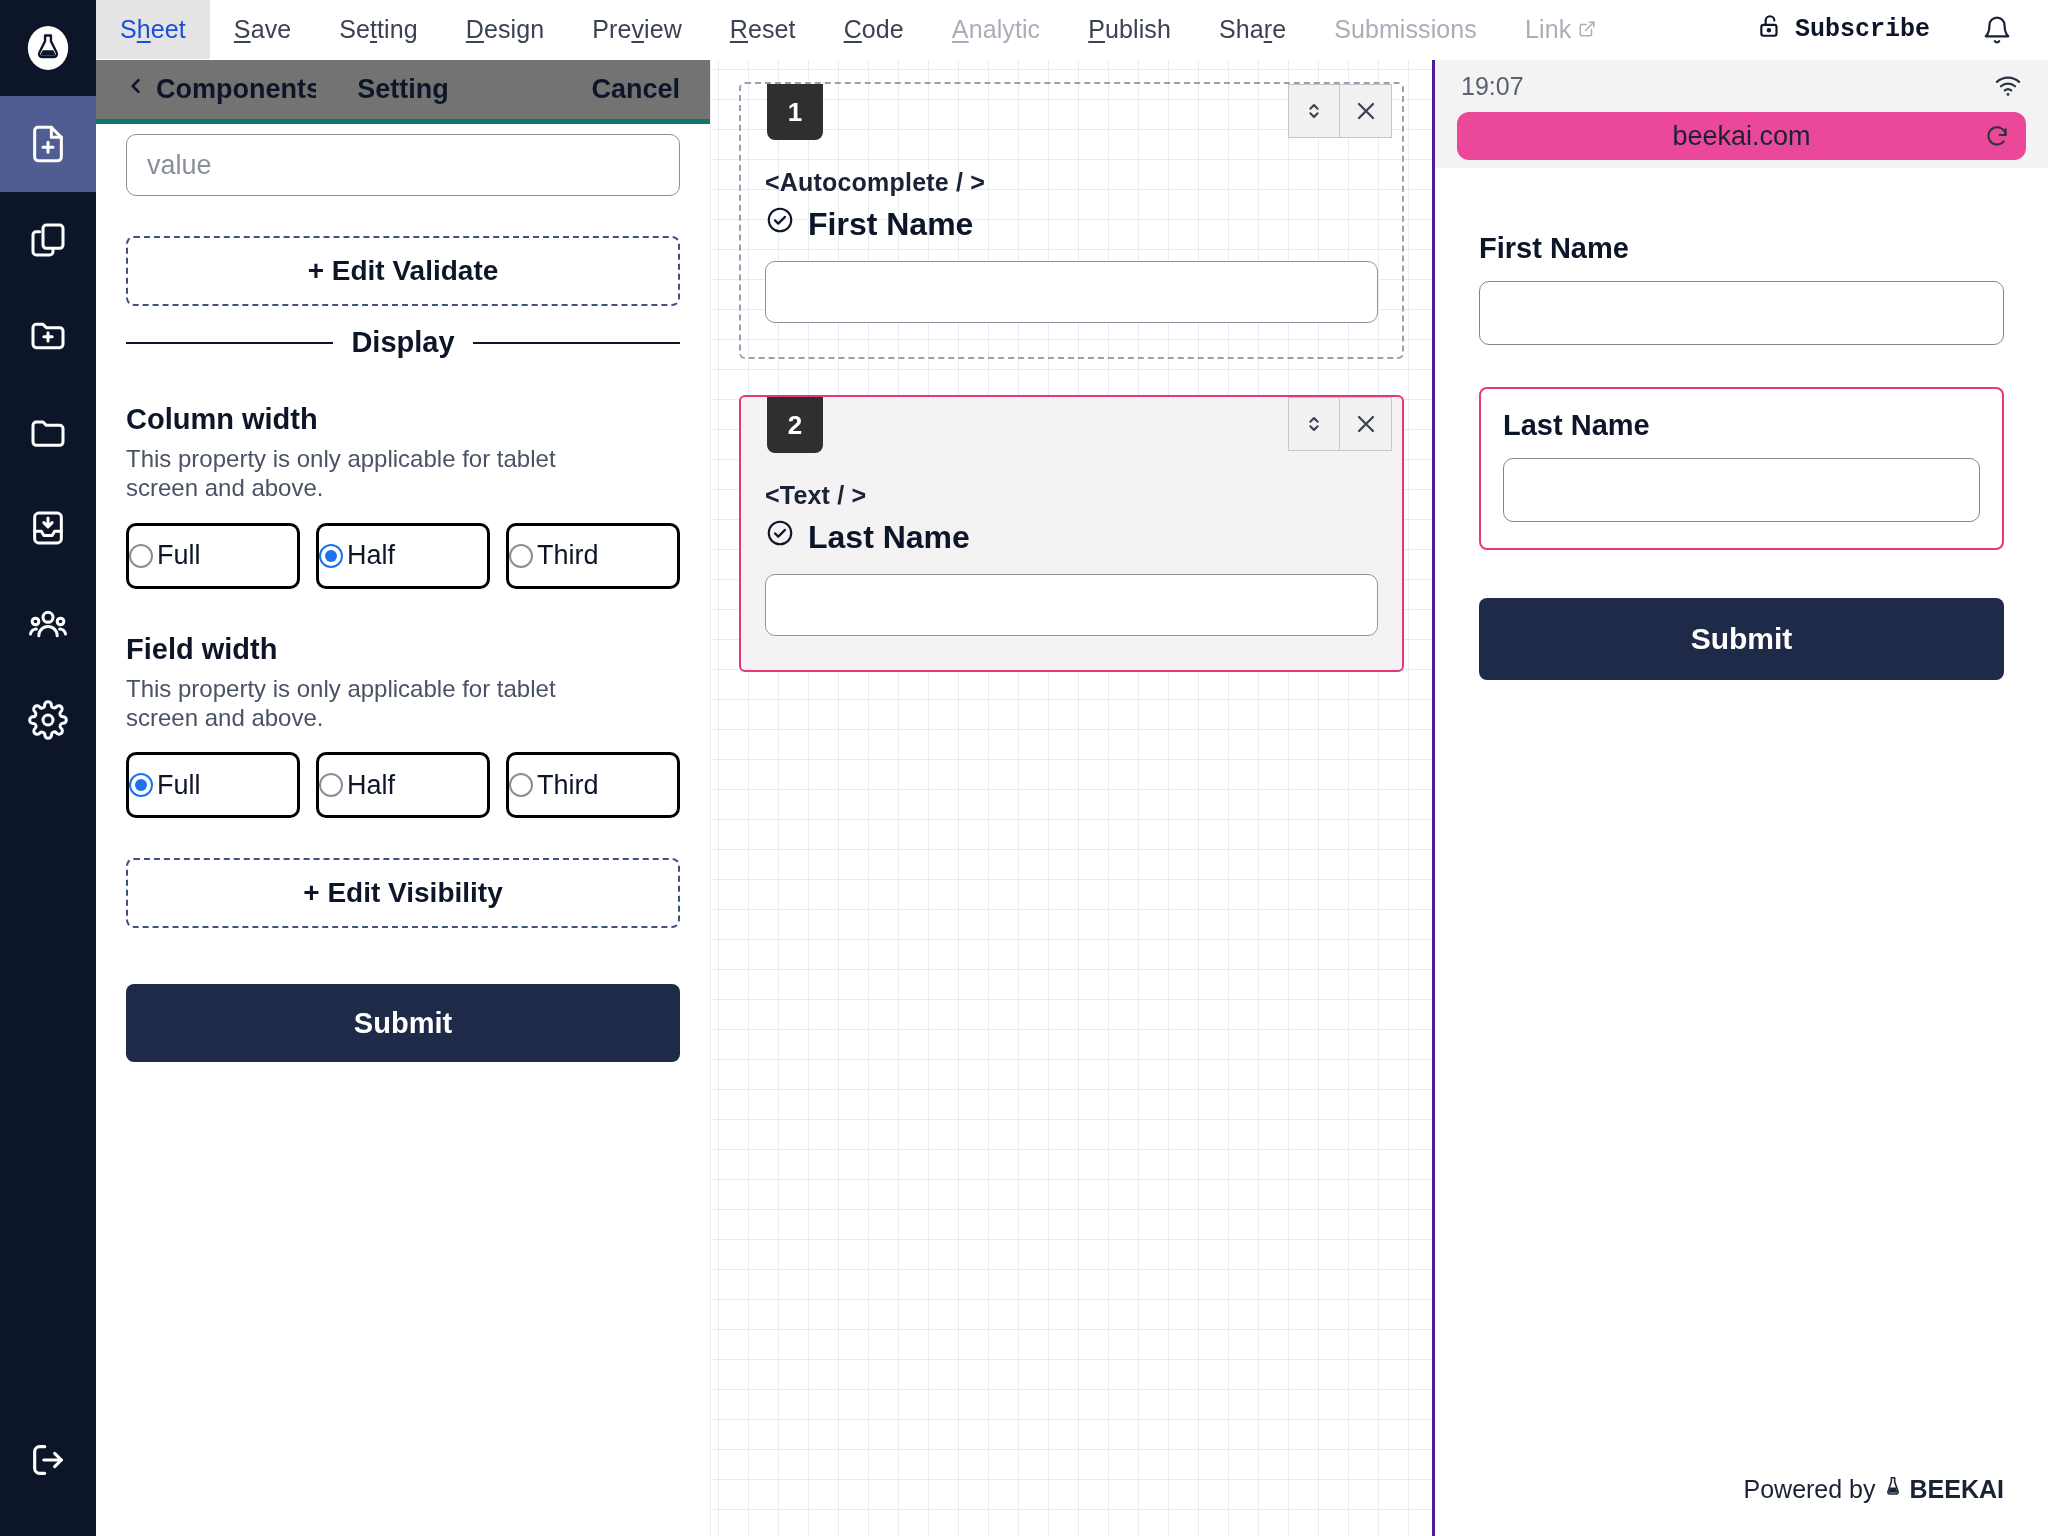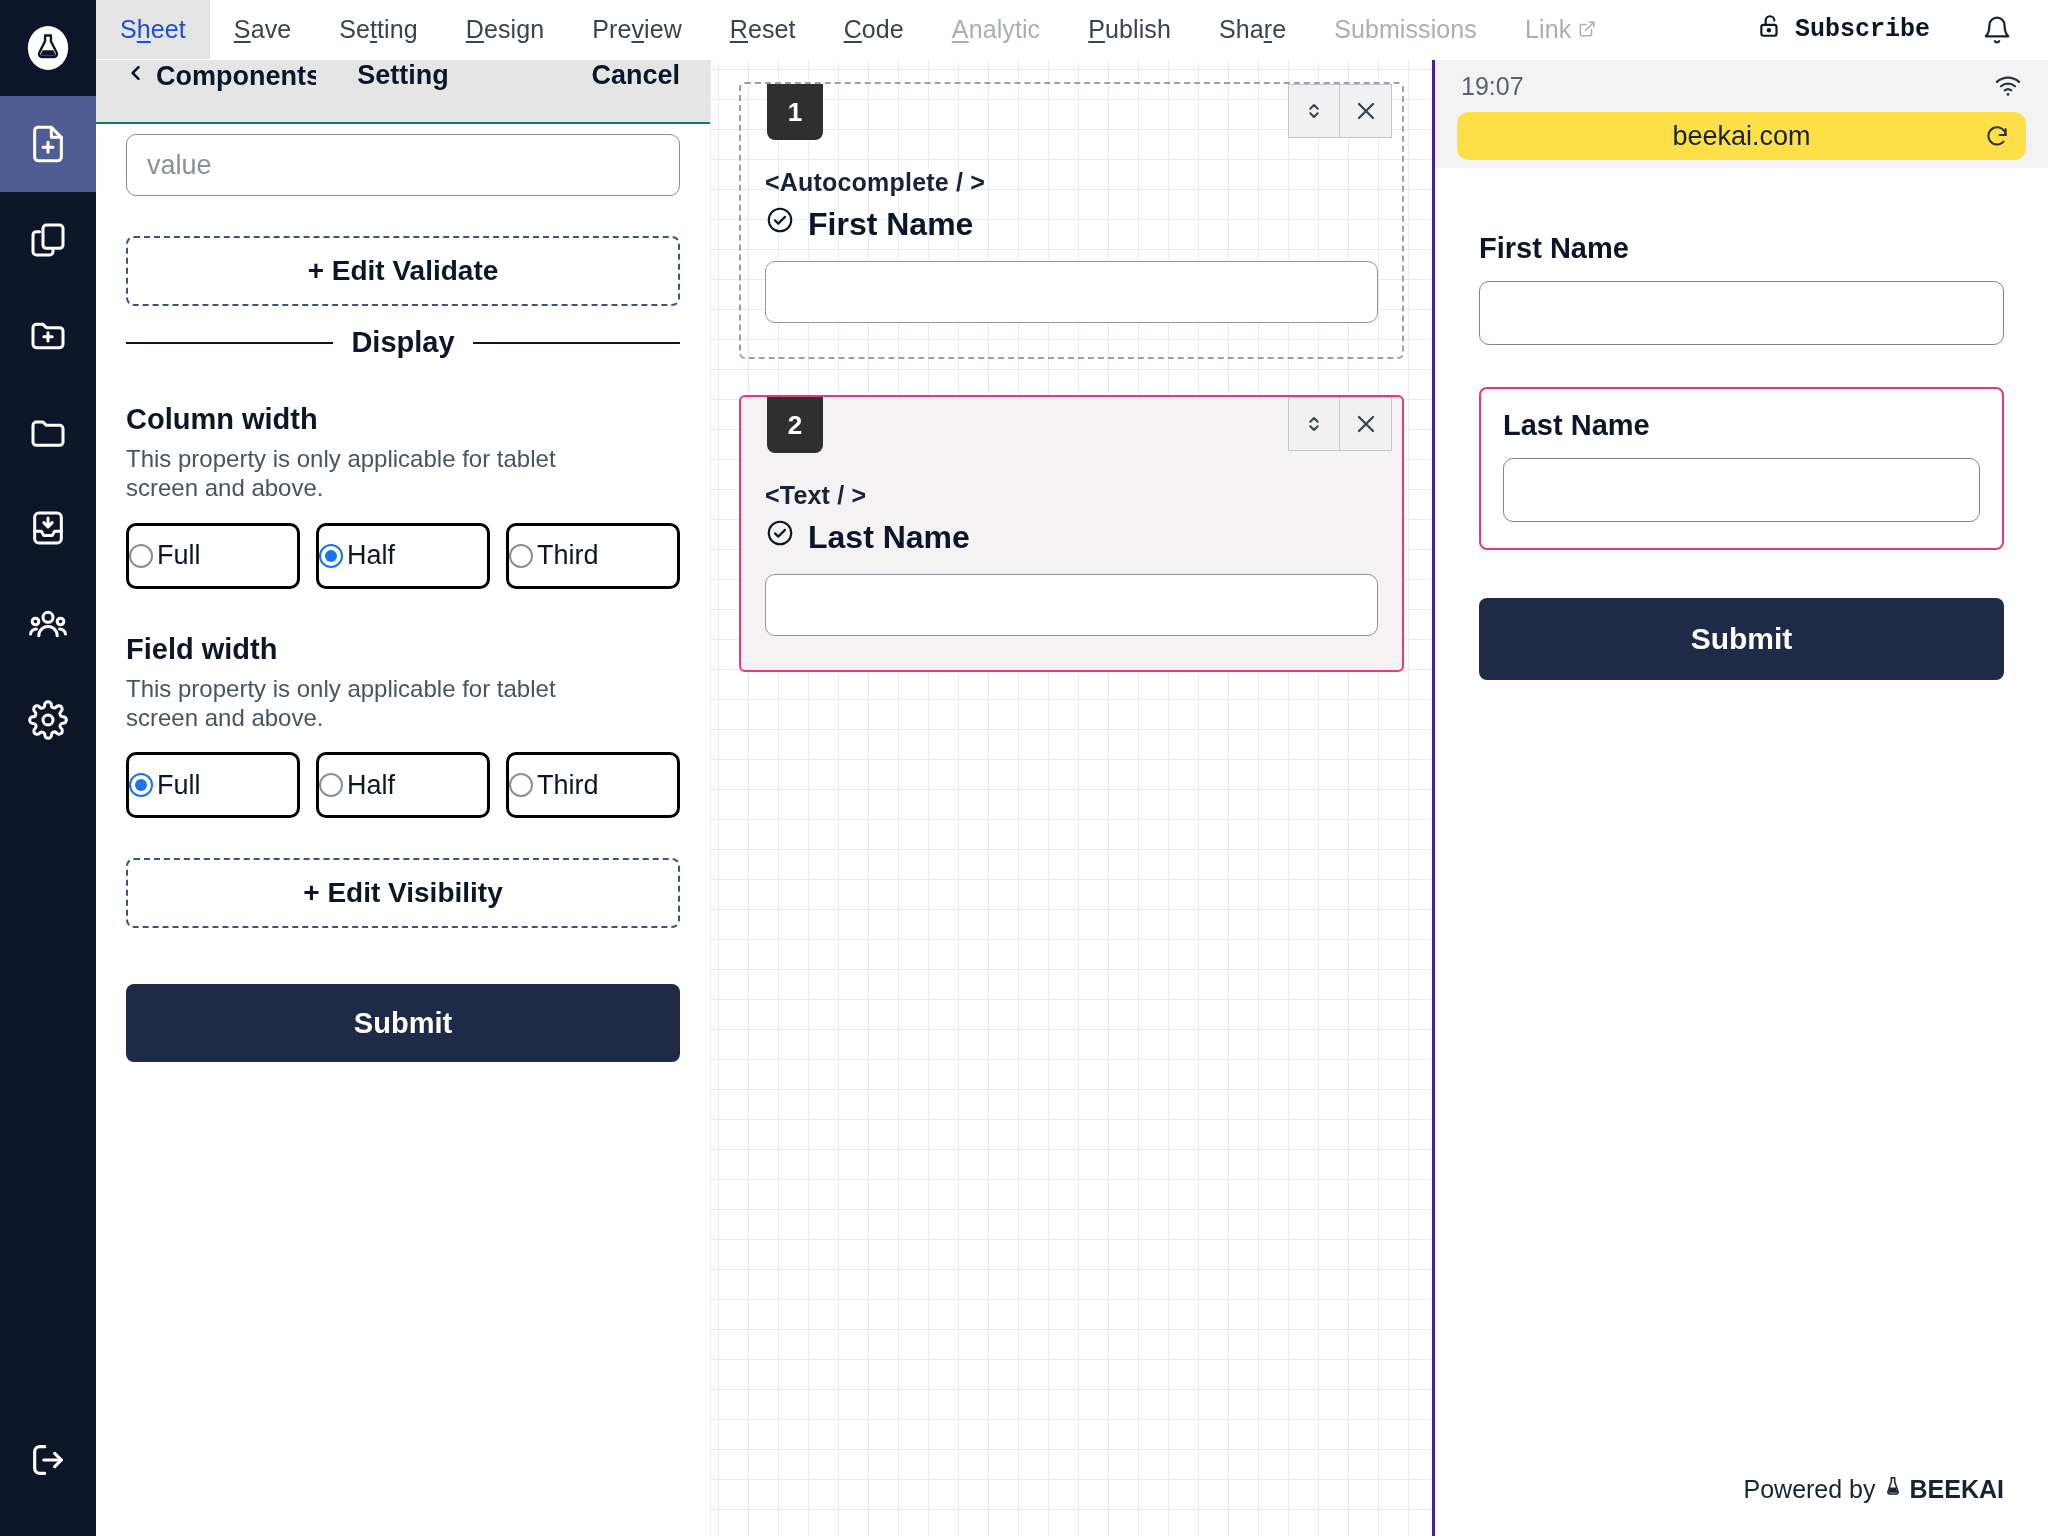--- a/index.html
+++ b/index.html
@@ -57,23 +57,23 @@
   
   .bodyrow { flex: 1 1 auto; display: flex; min-height: 0; }
 
   
   .panel {
     width: 615px; flex: 0 0 615px; background: #ffffff;
     display: flex; flex-direction: column; min-height: 0;
     border-right: 1px solid #e9ecf1;
   }
   .panel-head {
-    height: 64px; flex: 0 0 64px; display: flex; align-items: flex-start;
-    padding: 0 30px; background: #e5e5e5; position: relative;
-    border-bottom: 2px solid #0f766e;
+    height: 64px; flex: 0 0 64px; display: flex; align-items: center;
+    padding: 0 30px; background: #737373; position: relative;
+    border-bottom: 5px solid #0f766e;
   }
   .panel-back {
     display: flex; align-items: center; gap: 10px;
     font-size: 27px; font-weight: bold; color: #0d1628; cursor: pointer;
     max-width: 190px; overflow: hidden; white-space: nowrap;
   }
   .panel-title {
     position: absolute; left: 50%; transform: translateX(-50%);
     font-size: 27px; font-weight: bold; color: #0d1628;
   }
@@ -176,21 +176,21 @@
   .phone-status {
     height: 52px; flex: 0 0 52px; background: #f3f3f4;
     display: flex; align-items: center; padding: 0 26px;
   }
   .phone-time { font-size: 25px; color: #5a6070; }
   .phone-wifi { margin-left: auto; display: flex; align-items: center; }
   .phone-urlbar {
     height: 56px; flex: 0 0 56px; background: #f3f3f4; padding: 0 22px 8px 22px;
   }
   .phone-urlbar-inner {
-    height: 100%; background: #fde047; border-radius: 12px;
+    height: 100%; background: #ec4899; border-radius: 12px;
     display: flex; align-items: center; justify-content: center; position: relative;
   }
   .phone-url { font-size: 27px; color: #1a2236; }
   .phone-reload { position: absolute; right: 16px; display: flex; align-items: center; cursor: pointer; }
   .phone-body { flex: 1 1 auto; padding: 64px 44px 0 44px; position: relative; min-height: 0; }
   .pv-label { font-size: 29px; font-weight: bold; color: #0d1628; }
   .pv-input {
     margin-top: 16px; height: 64px; border: 1px solid #7f858f; border-radius: 10px; background: #fff;
   }
   .pv-group-selected {

